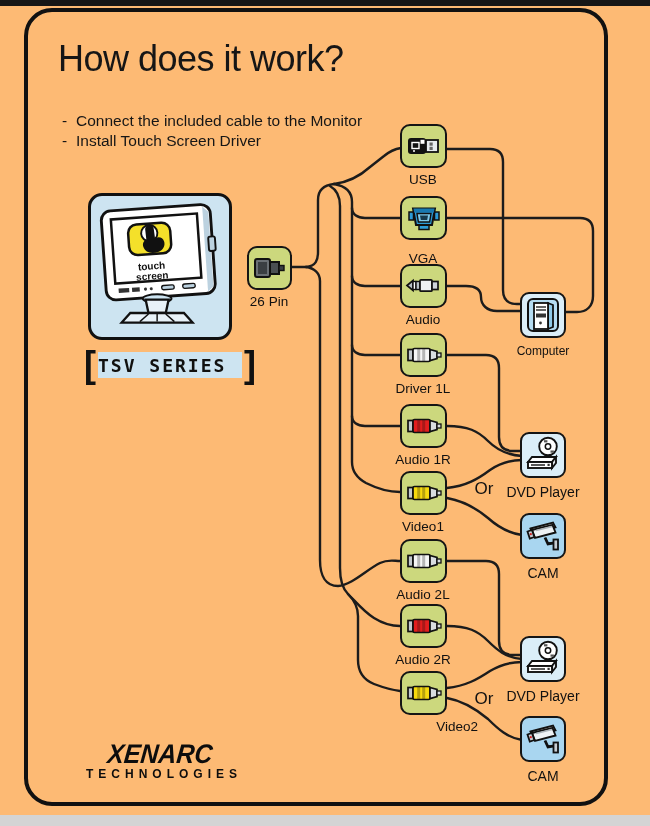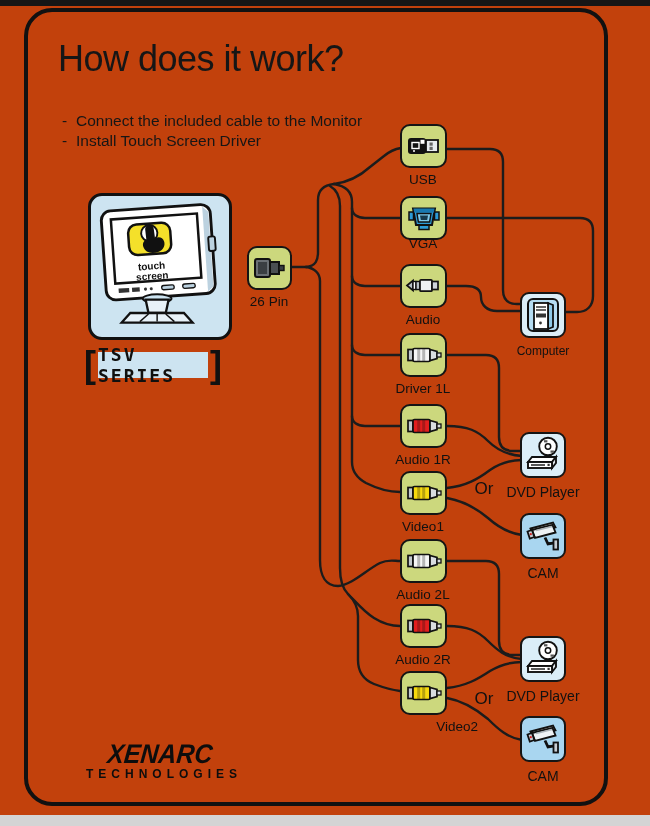--- a/index.html
+++ b/index.html
@@ -1,17 +1,17 @@
 <!DOCTYPE html>
 <html><head>
 <meta charset="utf-8">
 <style>
   html,body{margin:0;padding:0;}
   body{font-family:"Liberation Sans", sans-serif; background:#ffffff;}
-  .stage{position:relative;width:650px;height:826px;background:#c2410c;overflow:hidden;}
+  .stage{position:relative;width:650px;height:826px;background:#fdba74;overflow:hidden;}
   .topbar{position:absolute;left:0;top:0;width:650px;height:6px;background:#161616;}
   .bottombar{position:absolute;left:0;top:815px;width:650px;height:11px;background:#d4d4d4;}
   .frame{position:absolute;left:24px;top:8px;width:584px;height:798px;border:4.5px solid #111;
          border-radius:28px;box-sizing:border-box;}
   .title{position:absolute;left:58px;top:38px;font-size:36px;font-weight:500;color:#161616;letter-spacing:-0.5px;}
   .bullets{position:absolute;left:62px;top:87px;font-size:15.5px;color:#161616;line-height:20px;margin-top:24px;}
   .bullet{white-space:nowrap;}
   .bullet .dash{display:inline-block;width:14px;}
   .wires{position:absolute;left:0;top:0;z-index:1;}
   .wires path{fill:none;stroke:#1c1c1c;stroke-width:2.4;stroke-linecap:round;}
@@ -19,21 +19,21 @@
   .monitor-card{left:88px;top:193px;width:144px;height:147px;background:#cde4f1;border:3px solid #111;border-radius:14px;}
   .gbox{width:47px;height:44px;background:#ccd87d;border:2.6px solid #151515;border-radius:10px;}
   .dbox{width:46px;height:46px;border:2.6px solid #151515;border-radius:9px;}
   .bg-lt{background:#dbeef8;}
   .bg-cam{background:#a9d6f0;}
   .lbl{position:absolute;z-index:3;width:110px;text-align:center;font-size:13.5px;color:#111;}
   .orlbl{position:absolute;z-index:3;width:36px;text-align:center;font-size:17px;color:#111;}
   .tsv{position:absolute;left:84px;top:350px;z-index:2;display:flex;align-items:center;}
   .tsv .bracket{font-size:36px;font-weight:700;color:#111;line-height:30px;}
   .tsv .strip{background:#cde4f1;height:26px;display:flex;align-items:center;justify-content:flex-start;
-              width:110px;margin:0 2px;}
+              width:144px;margin:0 2px;}
   .tsv .strip span{font-family:"DejaVu Sans Mono", monospace;font-weight:700;font-size:18px;
                    letter-spacing:2px;color:#10100f;}
   .logo{position:absolute;left:86px;top:742px;width:148px;z-index:2;text-align:center;}
   .logo .word{font-weight:700;font-style:italic;font-size:27px;line-height:24px;color:#0d0d0d;
               transform:scaleX(0.92) skewX(-6deg);letter-spacing:0px;}
   .logo .sub{font-size:12px;letter-spacing:5px;color:#0d0d0d;font-weight:700;margin-top:1px;}
   svg.icon{display:block;}
 </style>
 </head>
 <body>
@@ -197,21 +197,21 @@
         <use href="#ic-usb"></use>
       </svg>
   </div>
   <div class="lbl" style="left:368px;top:172px;">USB</div>
 
   <div class="card gbox" style="left:400px;top:196px;">
     <svg class="icon" width="40" height="40">
         <use href="#ic-vga"></use>
       </svg>
   </div>
-  <div class="lbl" style="left:368px;top:236px;text-align:center;">VGA</div>
+  <div class="lbl" style="left:368px;top:251px;text-align:center;">VGA</div>
 
   <div class="card gbox" style="left:400px;top:264px;">
     <svg class="icon" width="40" height="40">
         <use href="#ic-jack"></use>
       </svg>
   </div>
   <div class="lbl" style="left:368px;top:312px;">Audio</div>
 
   <div class="card gbox" style="left:400px;top:333px;">
     <svg class="icon" width="40" height="40" style="color:#f6f6f6">

